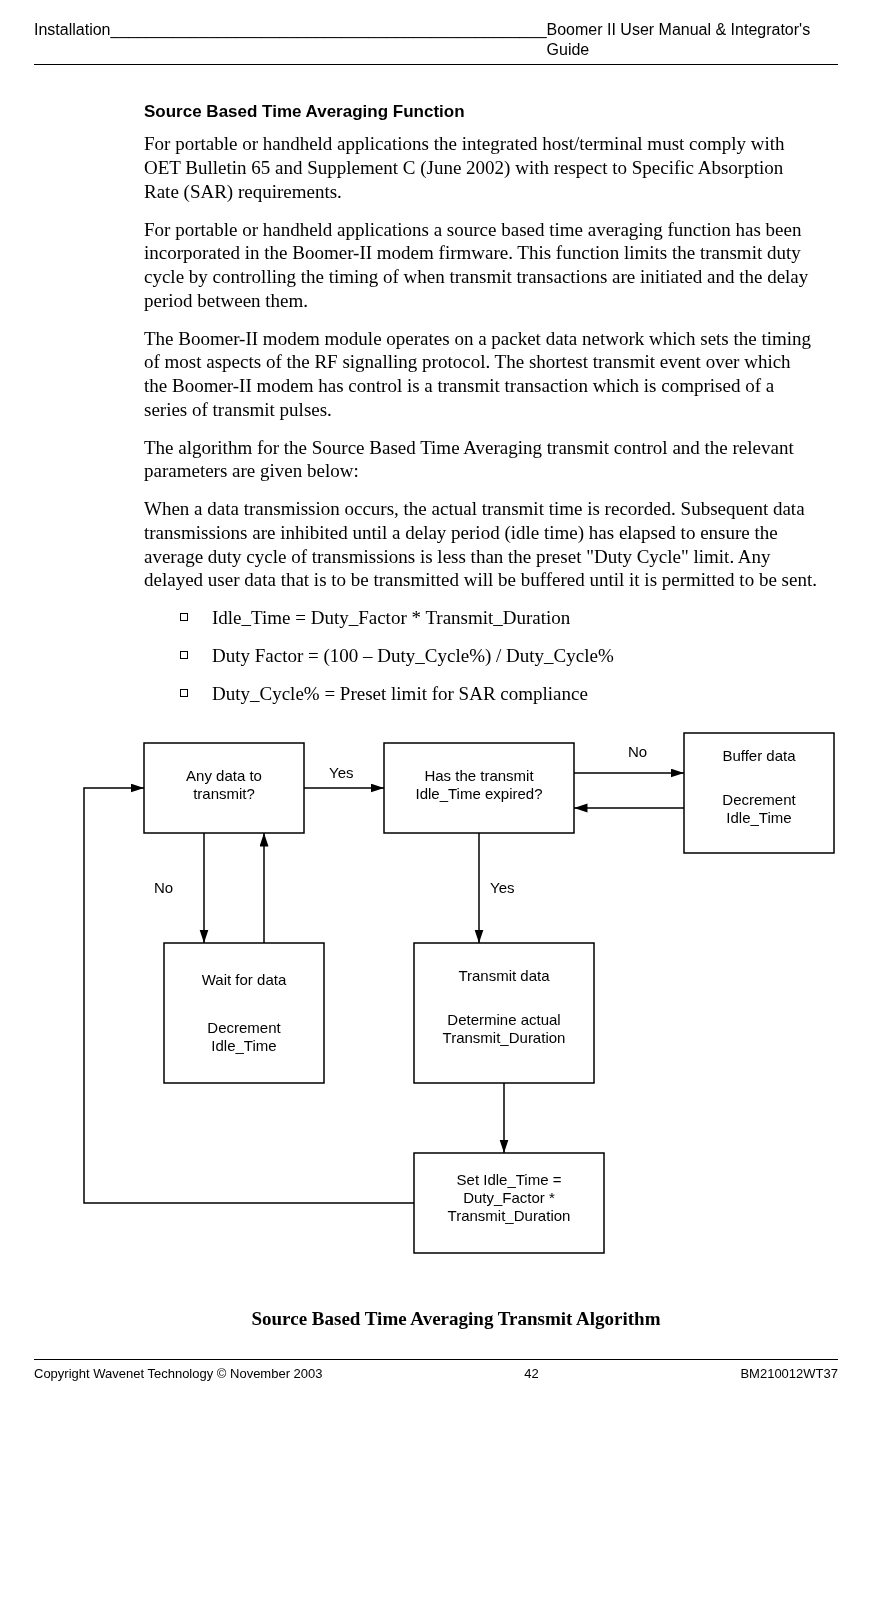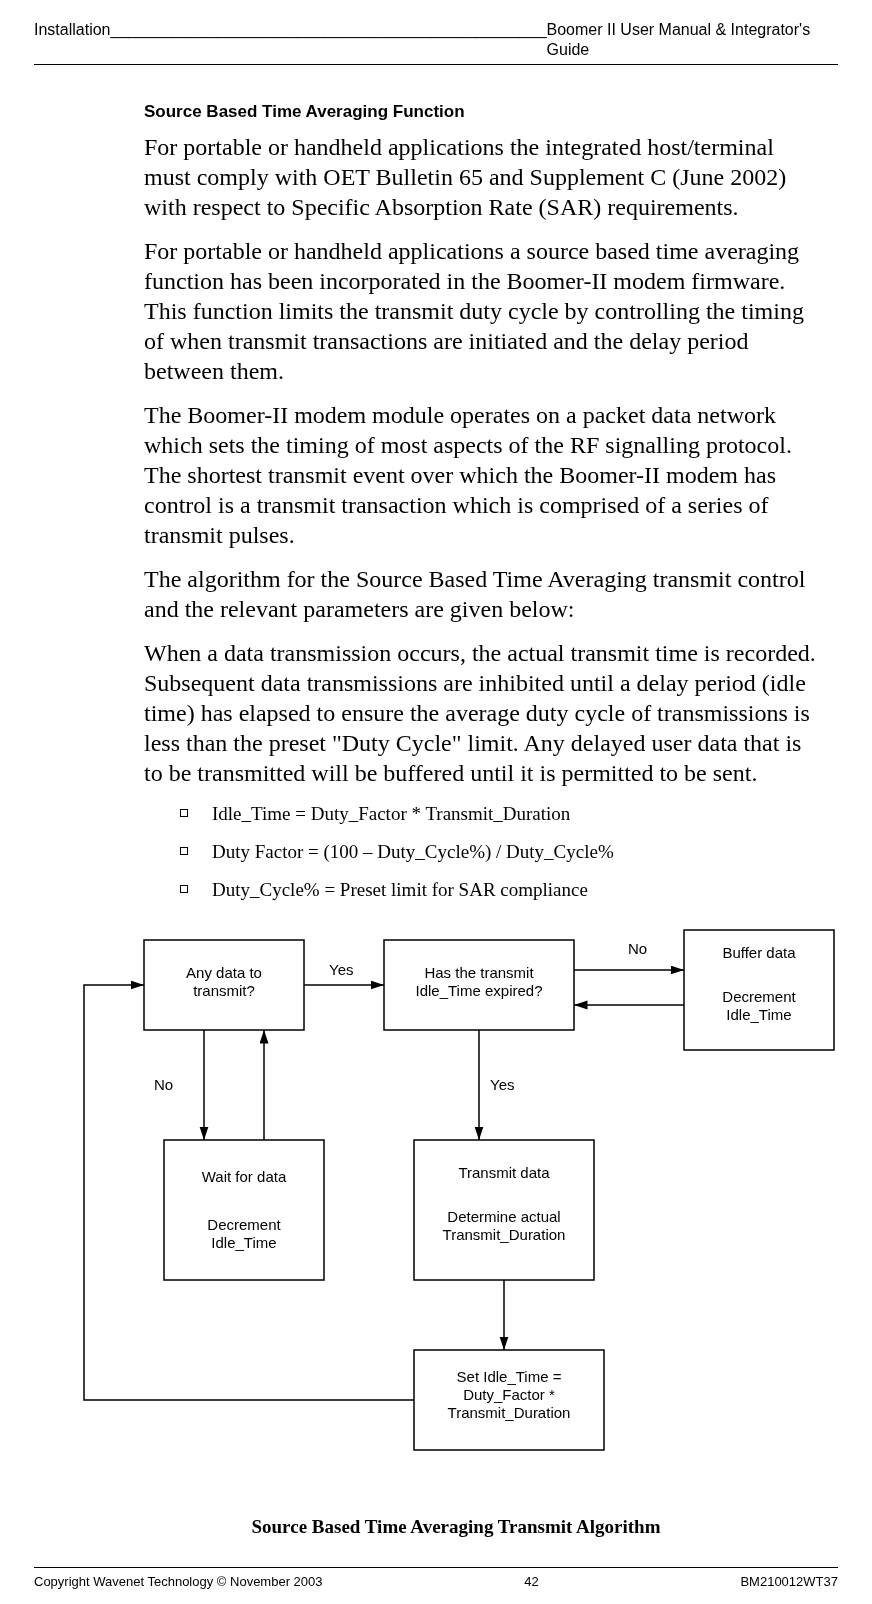--- a/index.html
+++ b/index.html
@@ -35,21 +35,21 @@
     margin-right: 20px;
   }
   h2.section {
     font-family: Arial, Helvetica, sans-serif;
     font-size: 17px;
     font-weight: bold;
     margin: 0 0 10px 0;
   }
   p.para {
     margin: 0 0 14px 0;
-    font-size: 24px;
+    font-size: 19px;
   }
   ul.bullets {
     list-style: none;
     padding: 0;
     margin: 0 0 18px 36px;
   }
   ul.bullets li {
     position: relative;
     padding-left: 32px;
     margin-bottom: 14px;
@@ -66,21 +66,21 @@
     box-sizing: border-box;
   }
   .diagram {
     margin-left: -100px;
     margin-top: 8px;
   }
   .caption {
     text-align: center;
     font-weight: bold;
     font-size: 19px;
-    margin-top: 30px;
+    margin-top: 18px;
     margin-left: -50px;
   }
   .footer-rule {
     border: 0;
     border-top: 1px solid #000;
     margin: 28px 0 6px 0;
   }
   .footer-row {
     display: flex;
     justify-content: space-between;

